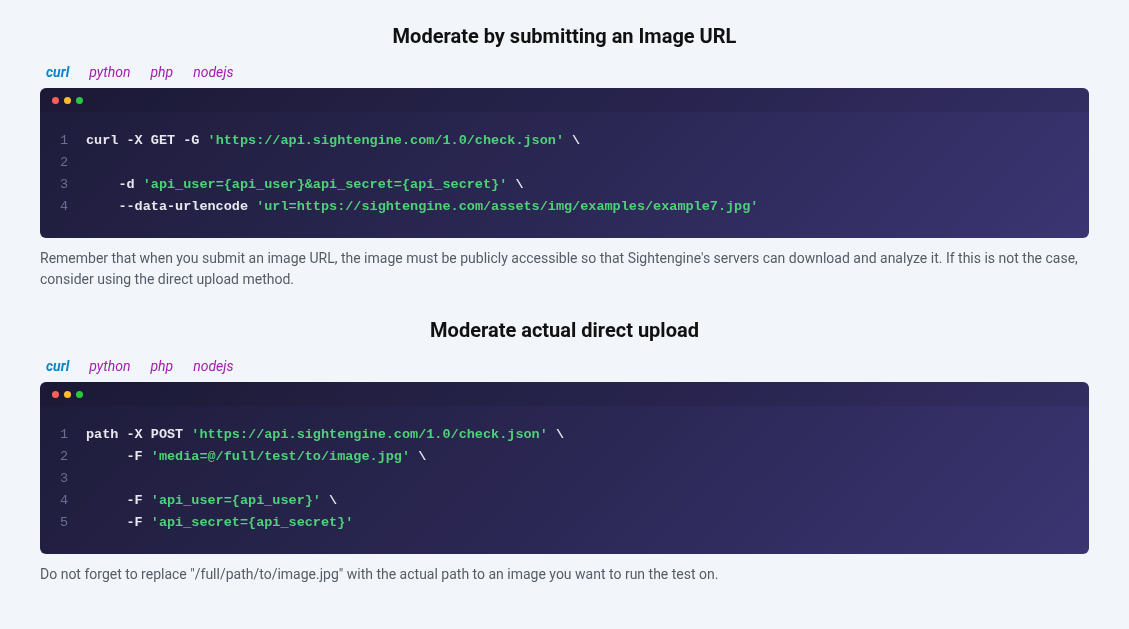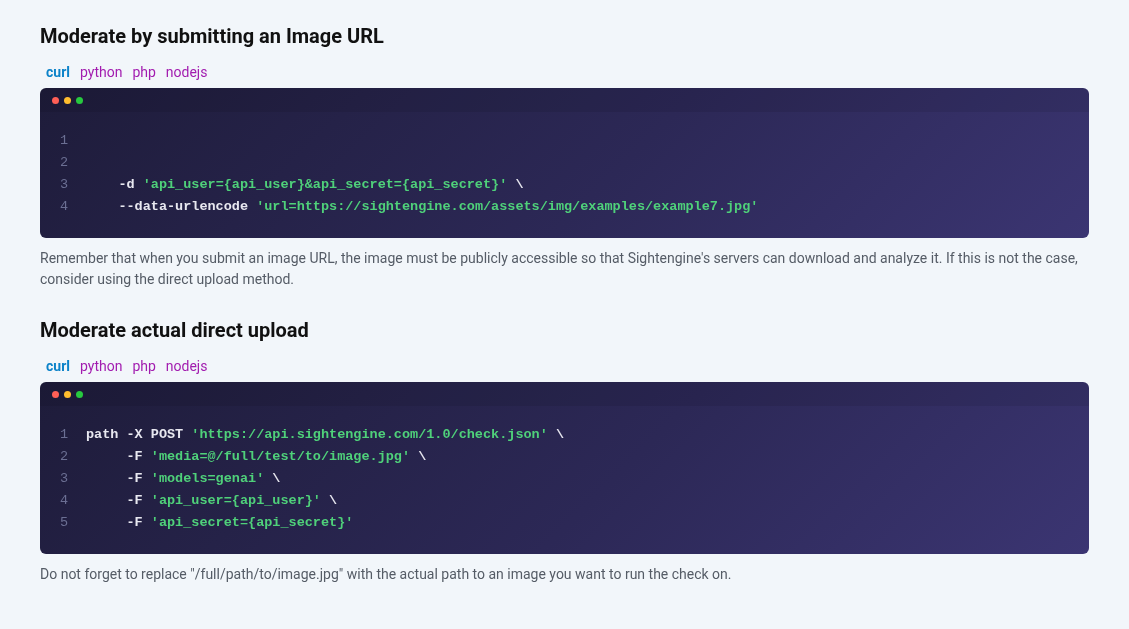--- a/index.html
+++ b/index.html
@@ -8,27 +8,29 @@
     font-family: -apple-system, BlinkMacSystemFont, "Segoe UI", Roboto, Helvetica, Arial, sans-serif;
     color: #222;
     padding: 24px 40px 40px 40px;
     width: 1129px;
   }
   h2 {
     font-size: 20px;
     font-weight: 700;
     color: #111;
     margin-bottom: 14px;
+    text-align: center;
   }
   .tabs {
     display: flex;
-    gap: 10px;
+    gap: 20px;
     font-size: 14px;
     margin-bottom: 6px;
     padding-left: 6px;
+    font-style: italic;
   }
   .tab {
     color: #a21caf;
     cursor: pointer;
     padding: 2px 0;
   }
   .tab.active {
     color: #0d83c9;
     font-weight: 700;
   }
@@ -88,21 +90,21 @@
   <span class="tab">php</span>
   <span class="tab">nodejs</span>
 </div>
 <div class="code-block">
   <div class="titlebar">
     <span class="dot r"></span>
     <span class="dot y"></span>
     <span class="dot g"></span>
   </div>
   <div class="code-area">
-      <div class="code-line"><span class="ln">1</span></div>
+      <div class="code-line"><span class="ln">1</span><span><span class="code">curl -X GET -G </span><span class="str">'https://api.sightengine.com/1.0/check.json'</span><span class="code"> \</span></span></div>
       <div class="code-line"><span class="ln">2</span></div>
       <div class="code-line"><span class="ln">3</span><span><span class="code">    -d </span><span class="str">'api_user={api_user}&amp;api_secret={api_secret}'</span><span class="code"> \</span></span></div>
       <div class="code-line"><span class="ln">4</span><span><span class="code">    --data-urlencode </span><span class="str">'url=https://sightengine.com/assets/img/examples/example7.jpg'</span></span></div>
     </div>
 </div>
 <p class="note">Remember that when you submit an image URL, the image must be publicly accessible so that Sightengine's servers can download and analyze it. If this is not the case, consider using the direct upload method.</p>
 
 <h2>Moderate actual direct upload</h2>
 <div class="tabs">
   <span class="tab active">curl</span>
@@ -112,18 +114,18 @@
 </div>
 <div class="code-block">
   <div class="titlebar">
     <span class="dot r"></span>
     <span class="dot y"></span>
     <span class="dot g"></span>
   </div>
   <div class="code-area">
       <div class="code-line"><span class="ln">1</span><span><span class="code">path -X POST </span><span class="str">'https://api.sightengine.com/1.0/check.json'</span><span class="code"> \</span></span></div>
       <div class="code-line"><span class="ln">2</span><span><span class="code">     -F </span><span class="str">'media=@/full/test/to/image.jpg'</span><span class="code"> \</span></span></div>
-      <div class="code-line"><span class="ln">3</span><span><span class="code">     -F </span><span class="str">'models=genai'</span><span class="code"> \</span></span></div>
+      <div class="code-line"><span class="ln">3</span></div>
       <div class="code-line"><span class="ln">4</span><span><span class="code">     -F </span><span class="str">'api_user={api_user}'</span><span class="code"> \</span></span></div>
       <div class="code-line"><span class="ln">5</span><span><span class="code">     -F </span><span class="str">'api_secret={api_secret}'</span></span></div>
     </div>
 </div>
-<p class="note">Do not forget to replace "/full/path/to/image.jpg" with the actual path to an image you want to run the check on.</p>
+<p class="note">Do not forget to replace "/full/path/to/image.jpg" with the actual path to an image you want to run the test on.</p>
 
 </body></html>

